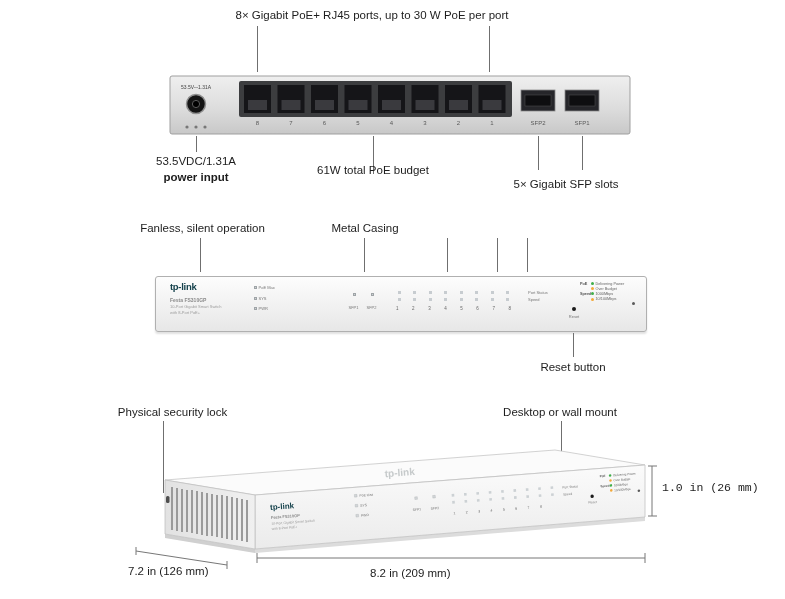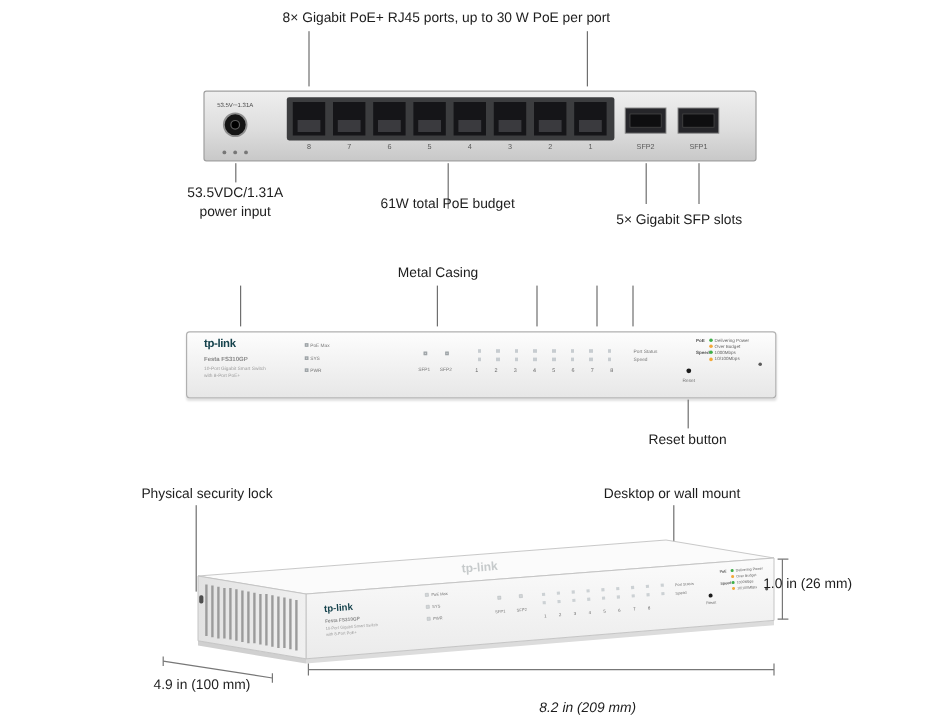--- a/index.html
+++ b/index.html
@@ -71,29 +71,30 @@
     <rect x="521" y="90" width="34" height="21" fill="#26262a" stroke="#8a8a8a" stroke-width="0.8"></rect>
     <rect x="525" y="95" width="26" height="11" fill="#0e0e10" stroke="#4a4a4a" stroke-width="0.6"></rect>
     <rect x="565" y="90" width="34" height="21" fill="#26262a" stroke="#8a8a8a" stroke-width="0.8"></rect>
     <rect x="569" y="95" width="26" height="11" fill="#0e0e10" stroke="#4a4a4a" stroke-width="0.6"></rect>
     <text x="538" y="124.5" text-anchor="middle" font-size="6" fill="#5a5a5a">SFP2</text>
     <text x="582" y="124.5" text-anchor="middle" font-size="6" fill="#5a5a5a">SFP1</text>
   </svg>
 
   <div class="vline" style="left:196px;top:136px;height:16px;"></div>
   <div class="callout" style="left:136px;top:154px;width:120px;">53.5VDC/1.31A</div>
-  <div class="callout" style="left:136px;top:170px;width:120px;">power input</div>
+  <div class="callout" style="left:136px;top:170px;width:120px;font-weight:bold;">power input</div>
 
   <div class="vline" style="left:373px;top:136px;height:38px;"></div>
   <div class="callout" style="left:283px;top:163px;width:180px;">61W total PoE budget</div>
 
   <div class="vline" style="left:538px;top:136px;height:34px;"></div>
   <div class="vline" style="left:582px;top:136px;height:34px;"></div>
   <div class="callout" style="left:476px;top:177px;width:180px;">5× Gigabit SFP slots</div>
 
+  <div class="callout" style="left:110px;top:221px;width:185px;">Fanless, silent operation</div>
   <div class="callout" style="left:305px;top:221px;width:120px;">Metal Casing</div>
   <div class="vline" style="left:200px;top:238px;height:34px;"></div>
   <div class="vline" style="left:364px;top:238px;height:34px;"></div>
   <div class="vline" style="left:447px;top:238px;height:34px;"></div>
   <div class="vline" style="left:497px;top:238px;height:34px;"></div>
   <div class="vline" style="left:527px;top:238px;height:34px;"></div>
 
   <div class="panel">
     <div class="brand" style="left:14px;top:4px;">tp-link</div>
     <div class="model" style="left:14px;top:20px;">Festa FS310GP</div>
@@ -251,17 +252,17 @@
       <line x1="648" y1="516" x2="657" y2="516"></line>
       <line x1="257" y1="558" x2="645" y2="558"></line>
       <line x1="257" y1="553" x2="257" y2="563"></line>
       <line x1="645" y1="553" x2="645" y2="563"></line>
       <line x1="136" y1="551" x2="227" y2="565"></line>
       <line x1="136" y1="547" x2="136" y2="555"></line>
       <line x1="227" y1="561" x2="227" y2="569"></line>
     </g>
   </svg>
 
-  <div class="dim" style="left:636px;top:481px;">1.0 in (26 mm)</div>
-  <div class="dim" style="left:370px;top:584px;width:160px;text-align:right;font-style:italic;">8.2 in (209 mm)</div>
-  <div class="dim" style="left:128px;top:565px;">4.9 in (100 mm)</div>
+  <div class="dim" style="left:662px;top:481px;font-family:Liberation Mono, monospace;">1.0 in (26 mm)</div>
+  <div class="dim" style="left:370px;top:567px;width:160px;text-align:left;">8.2 in (209 mm)</div>
+  <div class="dim" style="left:128px;top:565px;">7.2 in (126 mm)</div>
 
 </div>
 
 </body></html>

